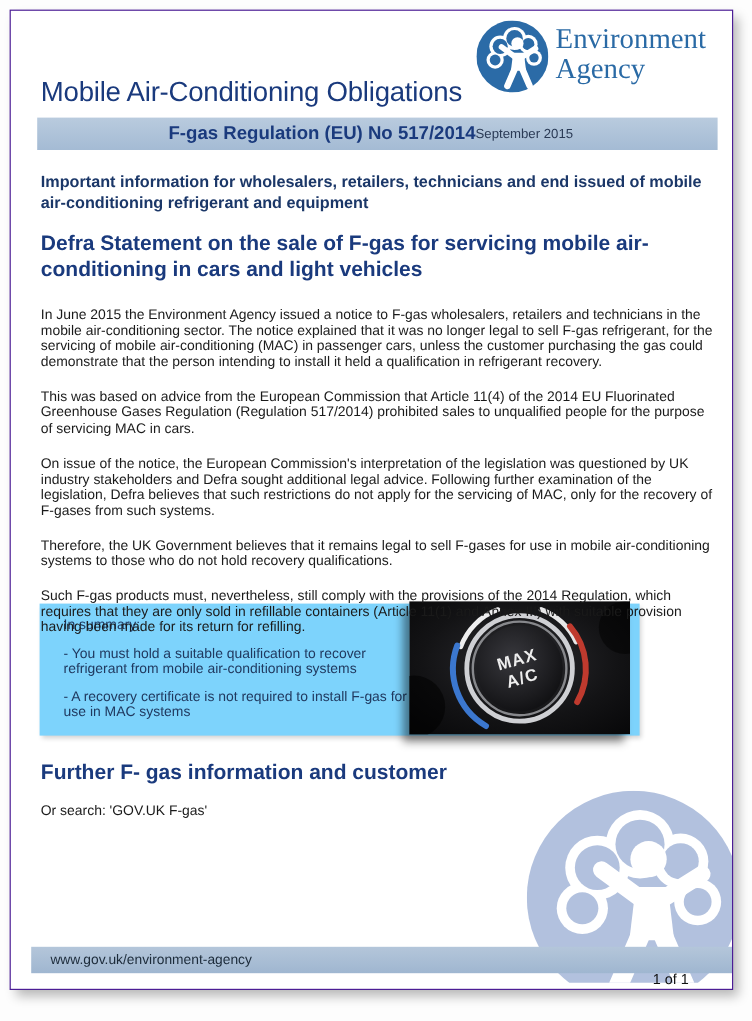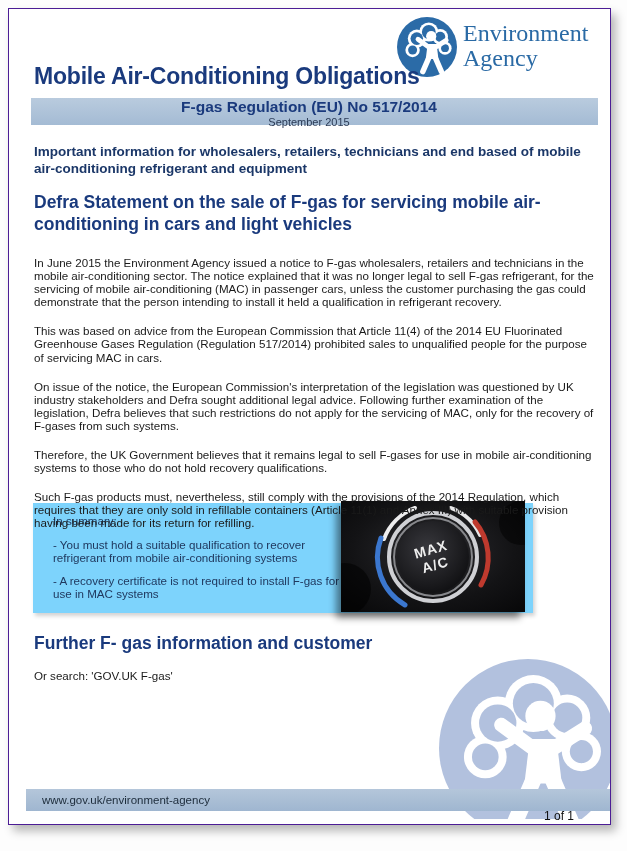--- a/index.html
+++ b/index.html
@@ -9,27 +9,26 @@
     background:#ffffff; border:1px solid #4c1d95;
     box-shadow:5px 6px 9px rgba(0,0,0,0.28);
     overflow:hidden;
   }
   .z-text { z-index:3; }
 
   
   .logo-block { position:absolute; left:388px; top:8px; width:210px; height:62px; display:flex; }
   .logo-svg { width:60px; height:60px; flex:0 0 auto; }
   .logo-name { margin-left:6px; margin-top:4px; font-family:"Liberation Serif", serif; color:#2a6aa5; font-size:24px; line-height:25px; }
-  .page-title { position:absolute; left:25px; top:54px; font-size:23px; font-weight:bold; color:#1a3a7d; letter-spacing:-0.2px; }
+  .page-title { position:absolute; left:25px; top:54px; font-size:23px; font-weight:normal; color:#1a3a7d; letter-spacing:-0.2px; }
   .banner {
     position:absolute; left:22px; top:89px; width:567px; height:27px;
     background:linear-gradient(#b9cbde, #a4bbd4);
-    display:flex; align-items:center; justify-content:space-between;
+    display:flex; align-items:center; justify-content:center;
     padding:0 20px 0 9px;
-    flex-direction:column;
   }
   .banner-label { font-size:15.5px; font-weight:bold; color:#1a3a7d; }
   .banner-date { font-size:11px; color:#2a3a55; }
 
   
   .intro { position:absolute; left:25px; top:134px; width:552px; font-size:13.5px; font-weight:bold; color:#1b3768; line-height:17px; }
   .section-heading { position:absolute; left:25px; top:183px; width:560px; font-size:17.5px; font-weight:bold; color:#1a3a7d; line-height:21.5px; }
 
   
   .body-copy { position:absolute; left:25px; top:231px; width:564px; font-size:11.6px; color:#1a1a1a; line-height:13.1px; }
@@ -127,21 +126,21 @@
     </div>
   </div>
 
   <h1 class="page-title z-text">Mobile Air-Conditioning Obligations</h1>
 
   <div class="banner">
     <span class="banner-label">F-gas Regulation (EU) No 517/2014</span>
     <span class="banner-date">September 2015</span>
   </div>
 
-  <div class="intro z-text">Important information for wholesalers, retailers, technicians and end based of mobile air-conditioning refrigerant and equipment</div>
+  <div class="intro z-text">Important information for wholesalers, retailers, technicians and end issued of mobile air-conditioning refrigerant and equipment</div>
 
   <h2 class="section-heading z-text">Defra Statement on the sale of F-gas for servicing mobile air-conditioning in cars and light vehicles</h2>
 
   <div class="body-copy z-text">
     <p>In June 2015 the Environment Agency issued a notice to F-gas wholesalers, retailers and technicians in the mobile air-conditioning sector. The notice explained that it was no longer legal to sell F-gas refrigerant, for the servicing of mobile air-conditioning (MAC) in passenger cars, unless the customer purchasing the gas could demonstrate that the person intending to install it held a qualification in refrigerant recovery.</p>
     <p>This was based on advice from the European Commission that Article 11(4) of the 2014 EU Fluorinated Greenhouse Gases Regulation (Regulation 517/2014) prohibited sales to unqualified people for the purpose of servicing MAC in cars.</p>
     <p>On issue of the notice, the European Commission's interpretation of the legislation was questioned by UK industry stakeholders and Defra sought additional legal advice. Following further examination of the legislation, Defra believes that such restrictions do not apply for the servicing of MAC, only for the recovery of F-gases from such systems.</p>
     <p>Therefore, the UK Government believes that it remains legal to sell F-gases for use in mobile air-conditioning systems to those who do not hold recovery qualifications.</p>
     <p>Such F-gas products must, nevertheless, still comply with the provisions of the 2014 Regulation, which requires that they are only sold in refillable containers (Article 11(1) and Annex III) with suitable provision having been made for its return for refilling.</p>
   </div>

